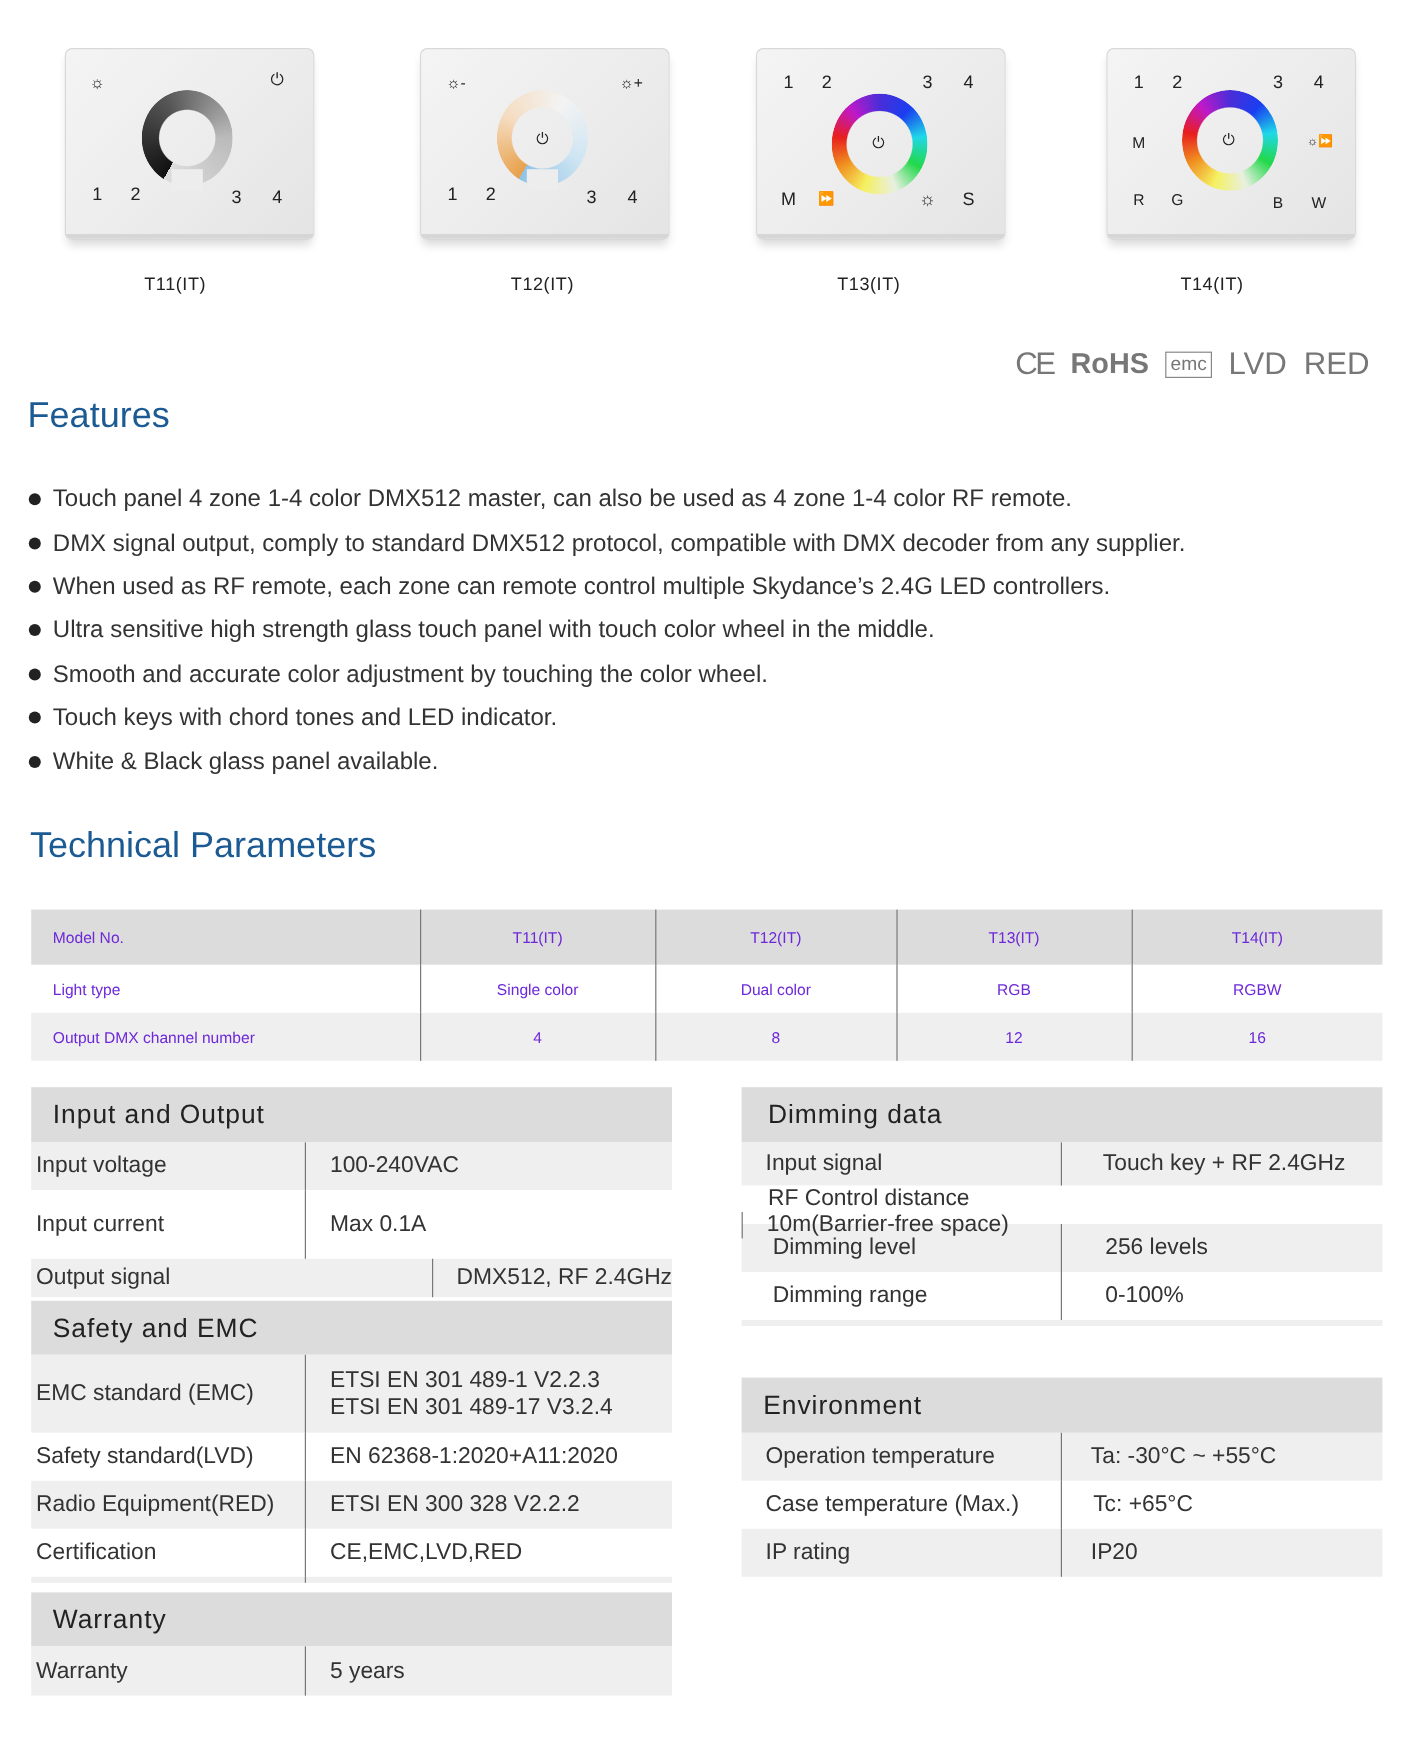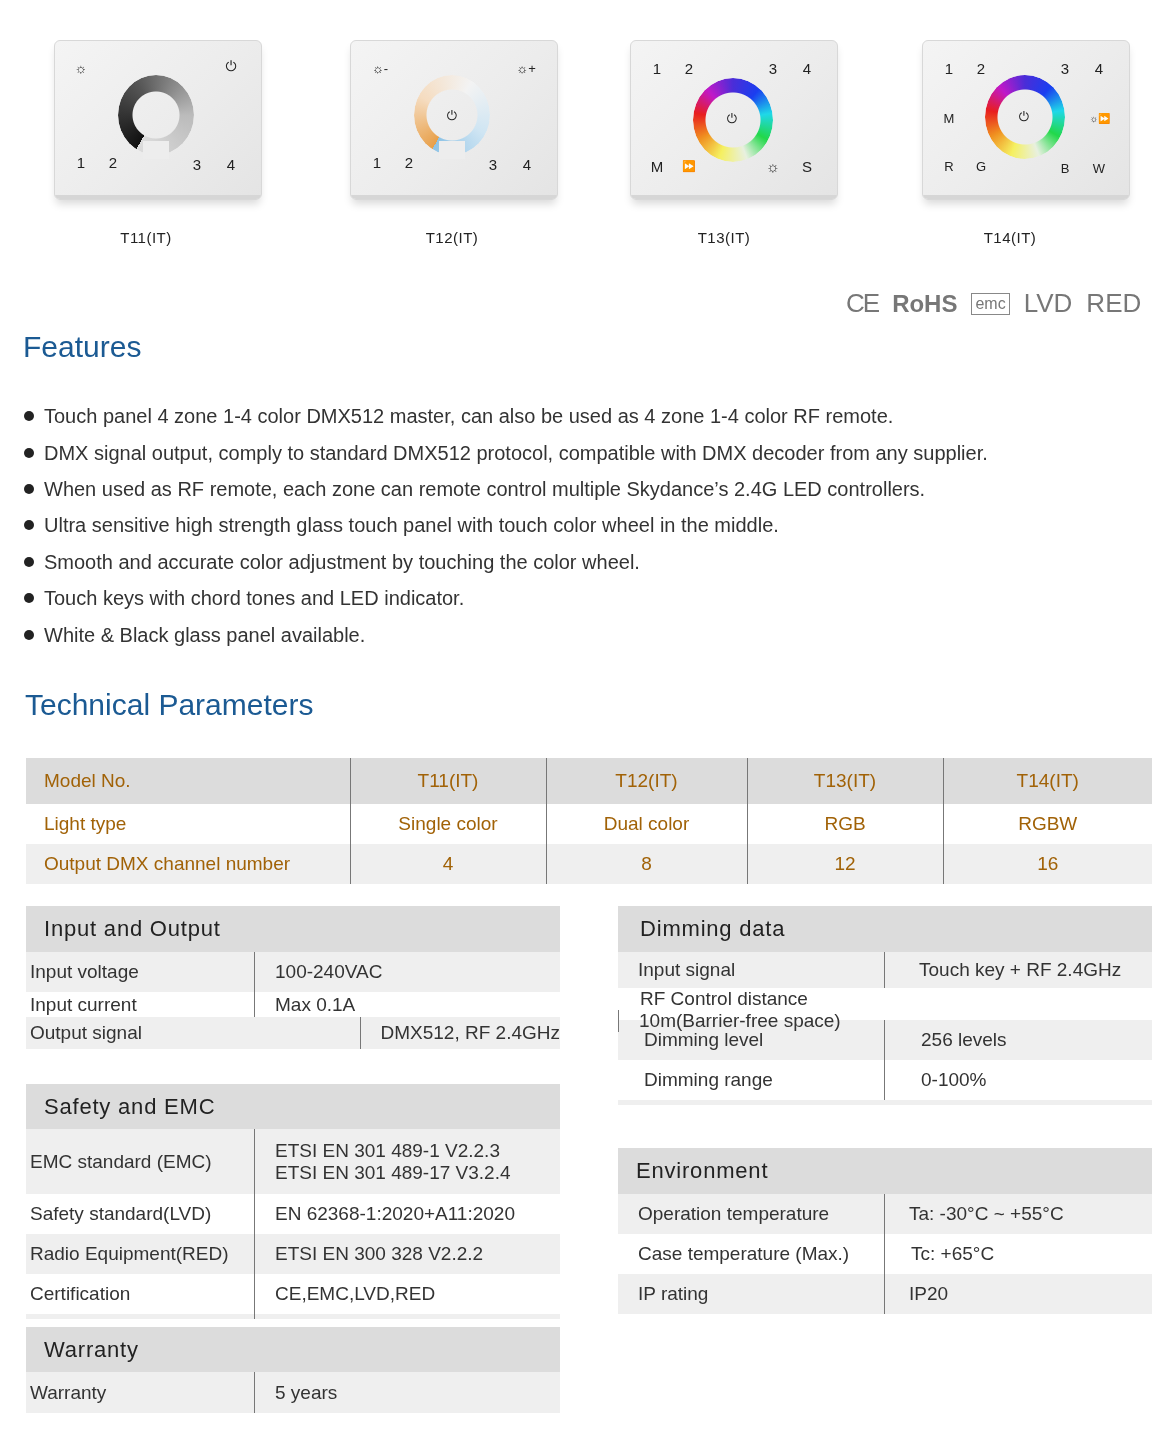--- a/index.html
+++ b/index.html
@@ -21,21 +21,21 @@
   .certs .emc { font-size: 16px; border: 1px solid #888; padding: 0 3px; line-height: 20px; }
 
   h2 { position: absolute; font-weight: normal; color: #1b5a93; font-size: 30px; }
 
   .features { position: absolute; left: 24px; top: 398px; list-style: none; }
   .features li { font-size: 20px; color: #333; height: 36.4px; line-height: 30px; display: flex; align-items: center; }
   .features li .dot { width: 10px; height: 10px; border-radius: 50%; background: #222; margin-right: 10px; flex-shrink: 0; }
 
   
   .mtable { position: absolute; left: 26px; top: 758px; width: 1126px; border-collapse: collapse; }
-  .mtable td { font-size: 19px; color: #a16207; padding: 0; }
+  .mtable td { font-size: 13px; color: #6d28d9; padding: 0; }
   .mtable tr.h { background: #dcdcdc; height: 46px; }
   .mtable tr.r1 { background: #ffffff; height: 40px; }
   .mtable tr.r2 { background: #efefef; height: 40px; }
   .mtable td.lbl { padding-left: 18px; width: 324px; }
   .mtable td.c { text-align: center; border-left: 1px solid #777; }
 
   
   .spec { position: absolute; }
   .spec .head { background: #dcdcdc; height: 46px; font-size: 22px; color: #222; padding-left: 18px; display: flex; align-items: center; letter-spacing: 0.8px; }
   .spec .row { display: flex; font-size: 19px; color: #333; }
@@ -169,21 +169,21 @@
   </tr>
 </tbody>
   </table>
 
 <div class="spec" style="left:26px;top:906px;width:534px;">
   <div class="head">Input and Output</div>
   <div class="row g" style="height:40px;">
     <div class="k" style="width:228px;">Input voltage</div>
     <div class="v">100-240VAC</div>
   </div>
-  <div class="row w" style="height:25px;">
+  <div class="row w" style="height:57px;">
     <div class="k" style="width:228px;">Input current</div>
     <div class="v">Max 0.1A</div>
   </div>
   <div class="row g" style="height:32px;justify-content:space-between;">
     <div class="k" style="width:228px;">Output signal</div>
     <div class="v">DMX512, RF 2.4GHz</div>
   </div>
 </div>
 
 <div class="spec" style="left:26px;top:1084px;width:534px;">

